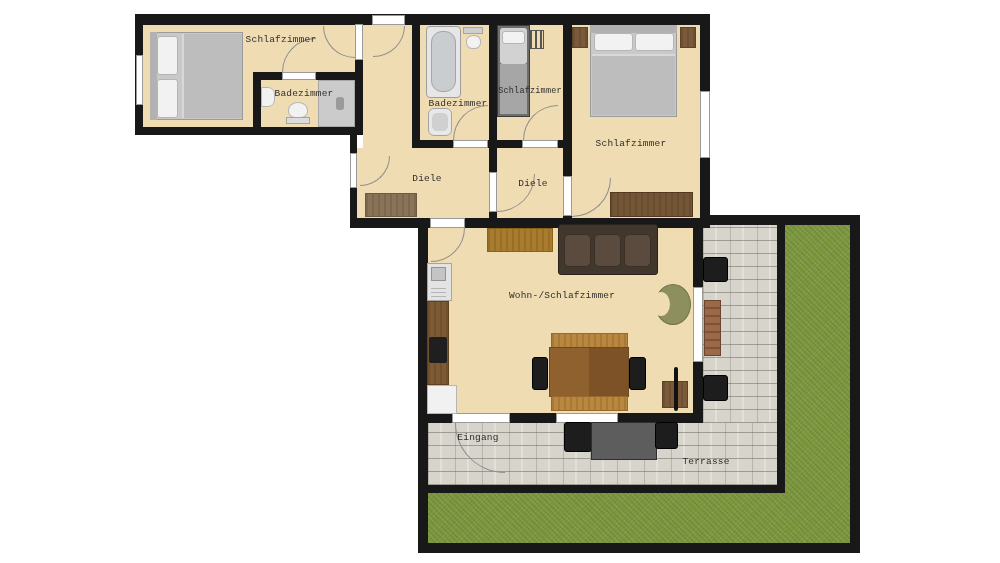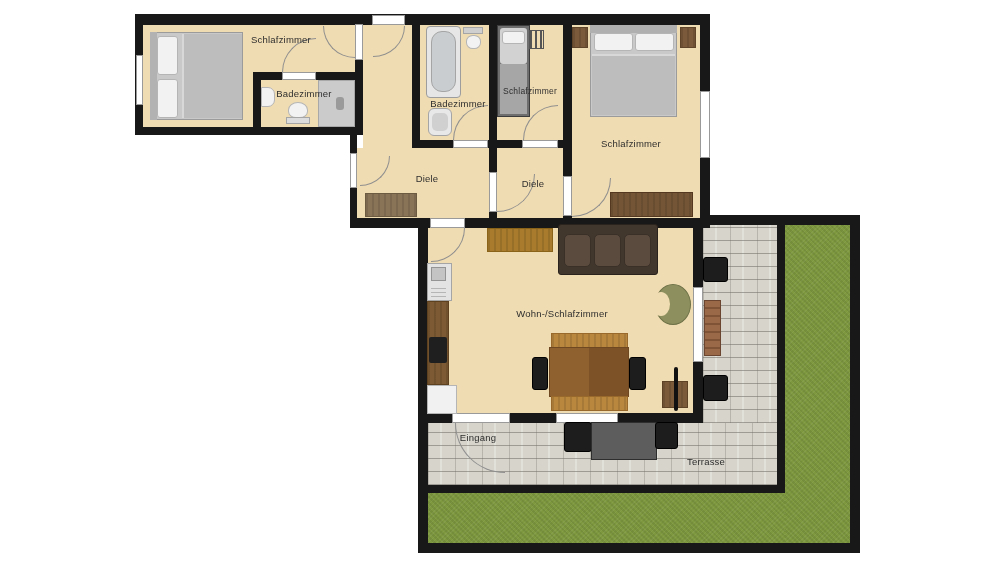--- a/index.html
+++ b/index.html
@@ -1,17 +1,17 @@
 <!DOCTYPE html>
 <html style="--wall: #181818; --floor: #f0dcb2; --shower: #cbcbcb; --terrace: #d6d4cb; --lawn: #7d983f; --window: #ffffff; --label: #2e2e2e; --sofa: #42372d; --chair-green: #8d905e; --wood-dark: #76573a; --wood-mid: #8b5e2e; --wood-light: #b9873e;"><head>
 <meta charset="utf-8">
 <style>
   html,body{margin:0;padding:0;background:#fff;}
   #plan{position:relative;width:1000px;height:563px;background:#fff;overflow:hidden;
-        font-family:Liberation Sans, sans-serif;}
+        font-family:Liberation Mono, monospace;}
   .w{position:absolute;background:var(--wall,#181818);}
   .fl{position:absolute;background:var(--floor,#f0dcb2);}
   .shower{position:absolute;background:var(--shower,#cbcbcb);border:1px solid #a8a8a8;box-sizing:border-box;}
   .win{position:absolute;background:var(--window,#fff);border:1px solid #9a9a9a;box-sizing:border-box;}
   .arc{position:absolute;border:0 solid #8f8f8f;box-sizing:border-box;}
   .a-tl{border-left-width:1px;border-top-width:1px;border-top-left-radius:100% 100%;}
   .a-bl{border-left-width:1px;border-bottom-width:1px;border-bottom-left-radius:100% 100%;}
   .a-br{border-right-width:1px;border-bottom-width:1px;border-bottom-right-radius:100% 100%;}
   .lab{position:absolute;transform:translate(-50%,-50%);font-size:9.5px;color:var(--label,#2e2e2e);
        white-space:nowrap;letter-spacing:.2px;}
@@ -171,17 +171,17 @@
   <div class="abs" style="left:591px;top:422px;width:66px;height:38px;background:#5d5d5d;border:1px solid #2e2e2e;"></div>
   <div class="blackf" style="left:655px;top:422px;width:23px;height:27px;"></div>
 
   <div class="lab" style="left:281px;top:39px;">Schlafzimmer</div>
   <div class="lab" style="left:304px;top:93px;">Badezimmer</div>
   <div class="lab" style="left:458px;top:103px;">Badezimmer</div>
   <div class="lab" style="left:530px;top:91px;font-size:8.5px;">Schlafzimmer</div>
   <div class="lab" style="left:631px;top:143px;">Schlafzimmer</div>
   <div class="lab" style="left:427px;top:178px;">Diele</div>
   <div class="lab" style="left:533px;top:183px;">Diele</div>
-  <div class="lab" style="left:562px;top:313px;">Wohn-/Schlafzimmer</div>
+  <div class="lab" style="left:562px;top:295px;">Wohn-/Schlafzimmer</div>
   <div class="lab" style="left:478px;top:437px;">Eingang</div>
   <div class="lab" style="left:706px;top:461px;">Terrasse</div>
 
 </div>
 
 </body></html>

